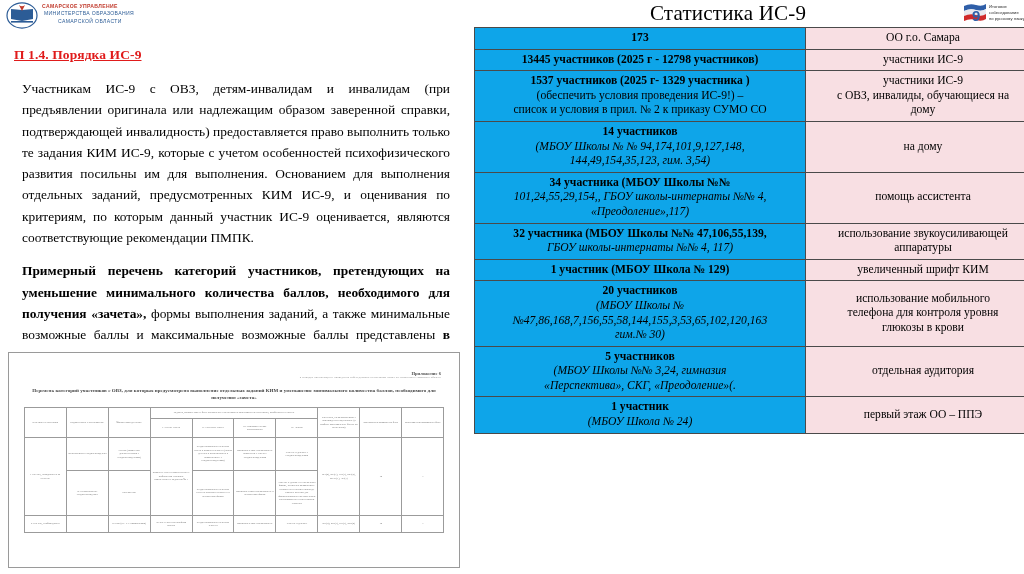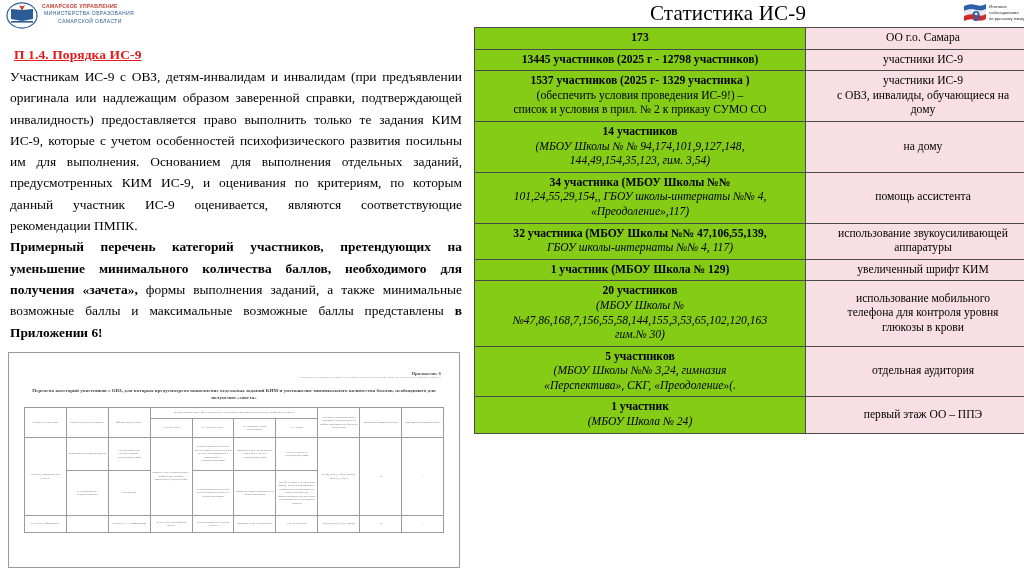--- a/index.html
+++ b/index.html
@@ -88,21 +88,21 @@
   .body-text {
     position: absolute;
     left: 10px;
     top: 66px;
     width: 452px;
     font-size: 13.4px;
     line-height: 21.3px;
     text-align: justify;
     text-justify: inter-word;
   }
-  .body-text p { margin: 0; }
+  .body-text p { margin: 12px; }
   .body-text .b { font-weight: bold; }
 
   
   .doc-thumb {
     position: absolute;
     left: 8px;
     top: 352px;
     width: 452px;
     height: 216px;
     background: #ffffff;
@@ -213,21 +213,21 @@
     table-layout: fixed;
   }
   .stats-table td {
     border: 1.5px solid #4a4a4a;
     vertical-align: middle;
     padding: 3px 5px;
     font-size: 11.6px;
     line-height: 14.6px;
     text-align: center;
   }
-  .stats-table td.c-left  { width: 320px; background: #84cc16; }
+  .stats-table td.c-left  { width: 320px; background: #0ea5e9; }
   .stats-table td.c-right { width: 224px; background: #f8dfe3; }
   .stats-table .strong { font-weight: bold; }
   .stats-table .ital { font-style: italic; }
 </style>
 </head>
 <body>
 
 <div class="left-pane">
 
   <div class="org-logo">

